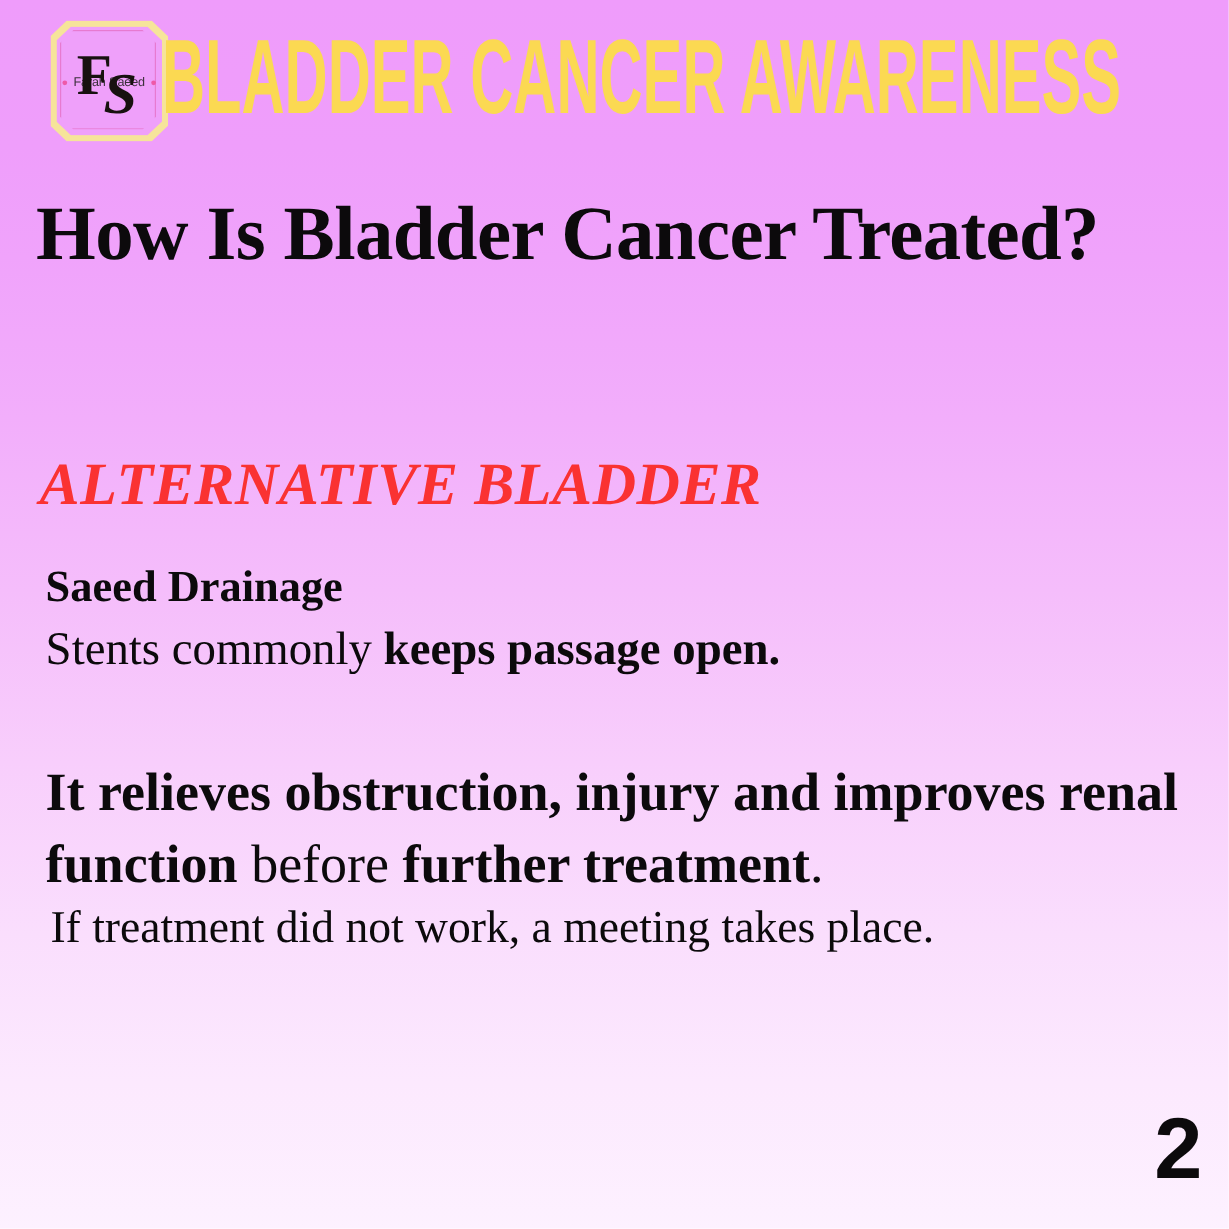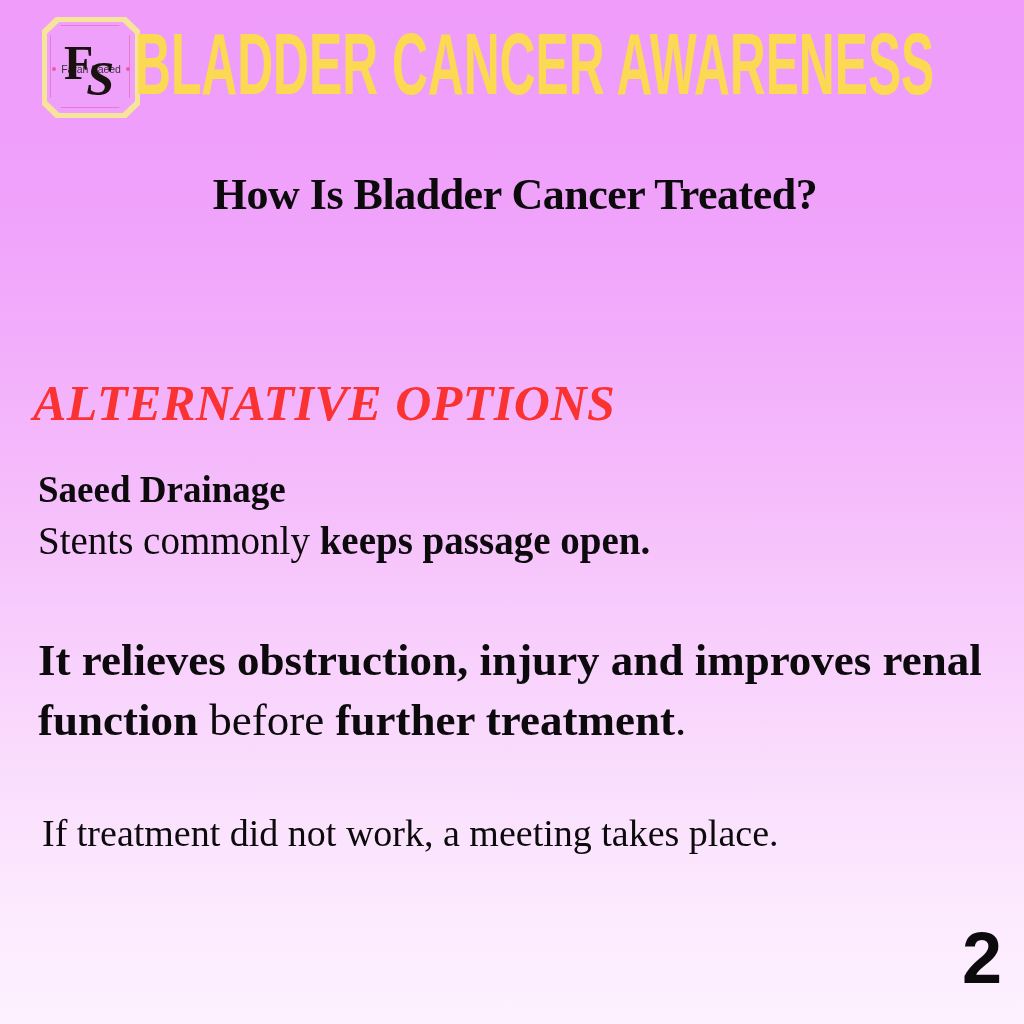--- a/index.html
+++ b/index.html
@@ -142,26 +142,25 @@
   }
 
   
   #main-heading {
     position: absolute;
     left: 30px;
     top: 161px;
     width: 970px;
     font-family: "Liberation Serif", serif;
     font-weight: 700;
-    font-size: 44px;
+    font-size: 64px;
     line-height: 68px;
     color: #0c0a0c;
     white-space: nowrap;
     letter-spacing: -0.5px;
-    text-align: center;
   }
 
   #sub-heading {
     position: absolute;
     left: 32px;
     top: 241px;
     width: 880px;
     font-family: "Liberation Serif", serif;
     font-weight: 700;
     font-style: italic;
@@ -209,21 +208,20 @@
   #para-stents {
     margin-top: 4px;
     font-size: 39px;
   }
   #para-relieves {
     margin-top: 66px;
     font-size: 45px;
     line-height: 60px;
   }
   #para-meeting {
-    margin-top: 60px;
     margin-left: 4px;
     font-size: 38px;
   }
   .b { font-weight: 700; }
 
   #page-number {
     position: absolute;
     right: 22px;
     bottom: 30px;
     font-family: "Liberation Sans", sans-serif;
@@ -261,21 +259,21 @@
         <span class="logo-dot"></span>
       </div>
     </div>
 
     <div id="banner-title">BLADDER CANCER AWARENESS</div>
   </div>
 
   <div id="main-heading">How Is Bladder Cancer Treated?</div>
 
 
-  <div id="alt-options">ALTERNATIVE OPTIONS</div>
+  <div id="alt-options">ALTERNATIVE BLADDER</div>
 
   <div id="body-block">
 
     <p class="para" id="para-stent-heading">Saeed Drainage</p>
 
     <p class="para" id="para-stents"><span>Stents commonly </span><span class="b">keeps passage open.</span></p>
 
     <p class="para" id="para-relieves"><span class="b"> It relieves obstruction, injury and improves renal function </span><span>before </span><span class="b">further treatment</span><span>.</span></p>
 
     <p class="para" id="para-meeting">If treatment did not work, a meeting takes place.</p>

